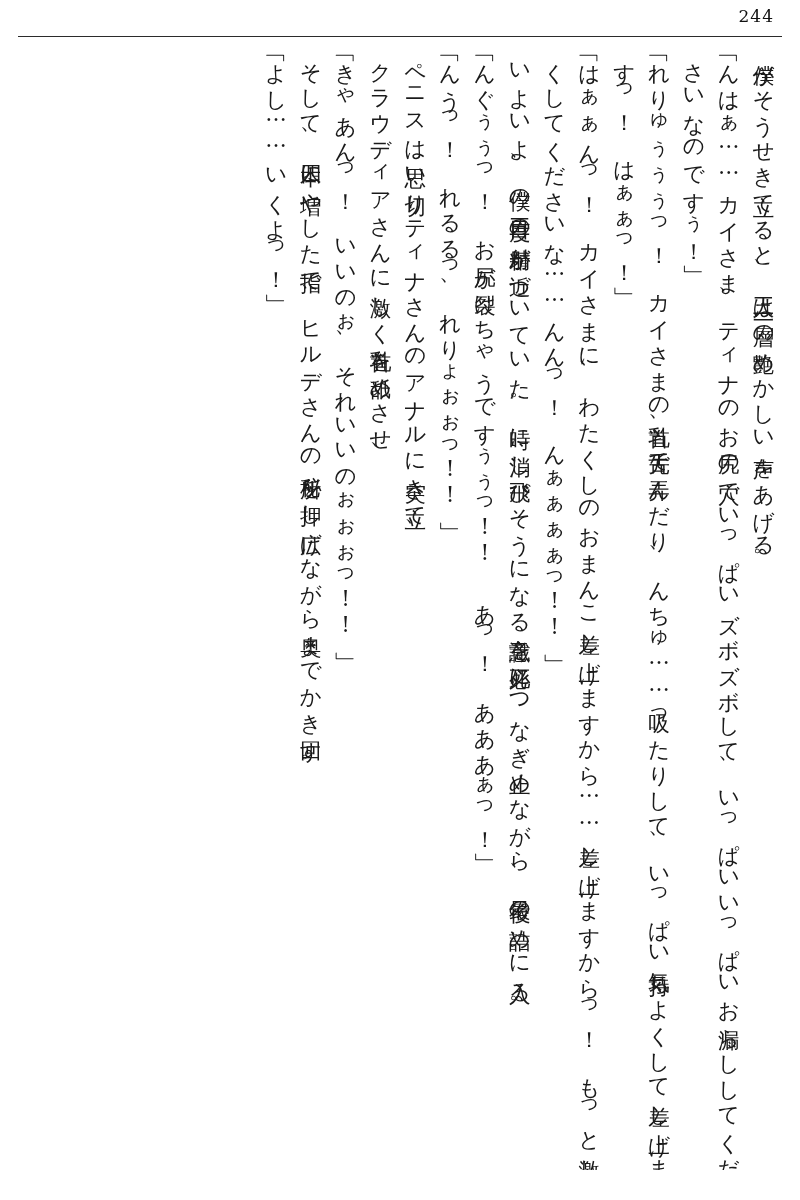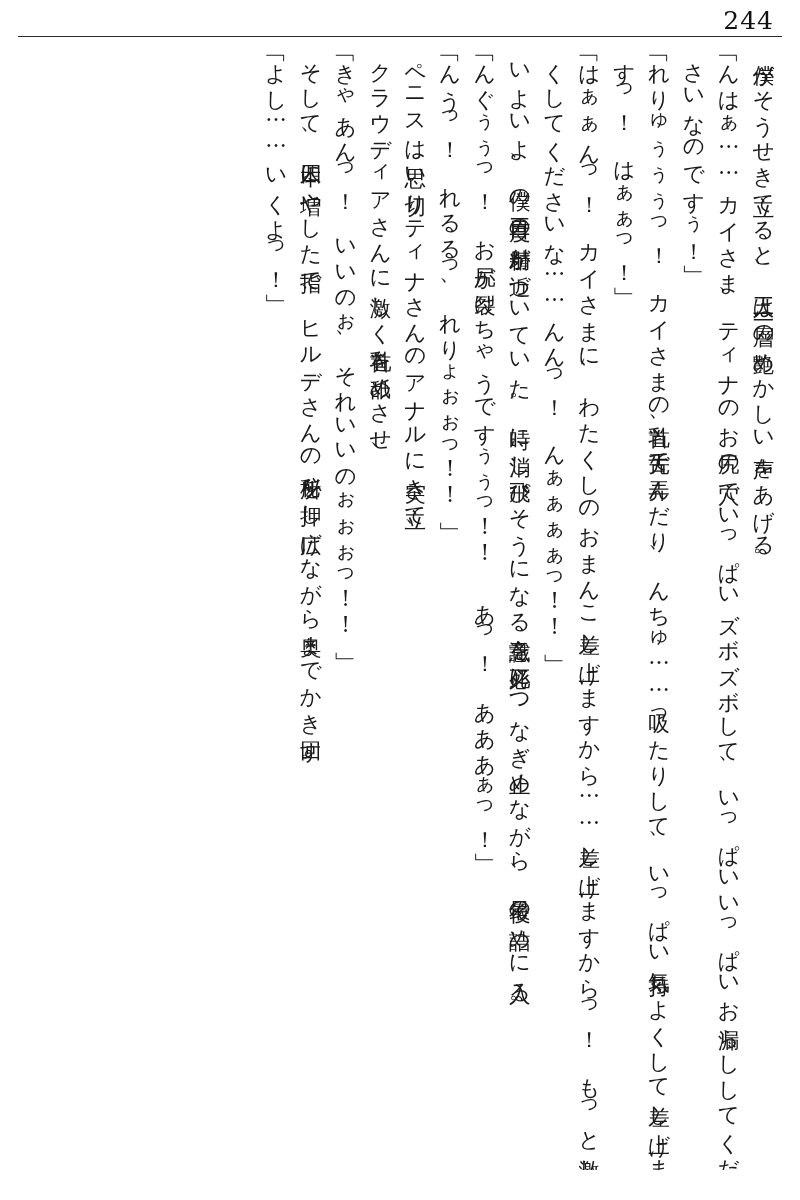--- a/index.html
+++ b/index.html
@@ -18,21 +18,21 @@
     position: relative;
     width: 800px;
     height: 1200px;
     box-sizing: border-box;
     background: #fff;
   }
   .page-number {
     position: absolute;
     top: 6px;
     right: 26px;
-    font-size: 25px;
+    font-size: 17px;
     letter-spacing: 1px;
     color: #111;
     font-family: "DejaVu Serif", "Liberation Serif", serif;
   }
   .rule {
     position: absolute;
     top: 36px;
     left: 18px;
     right: 18px;
     height: 1px;

